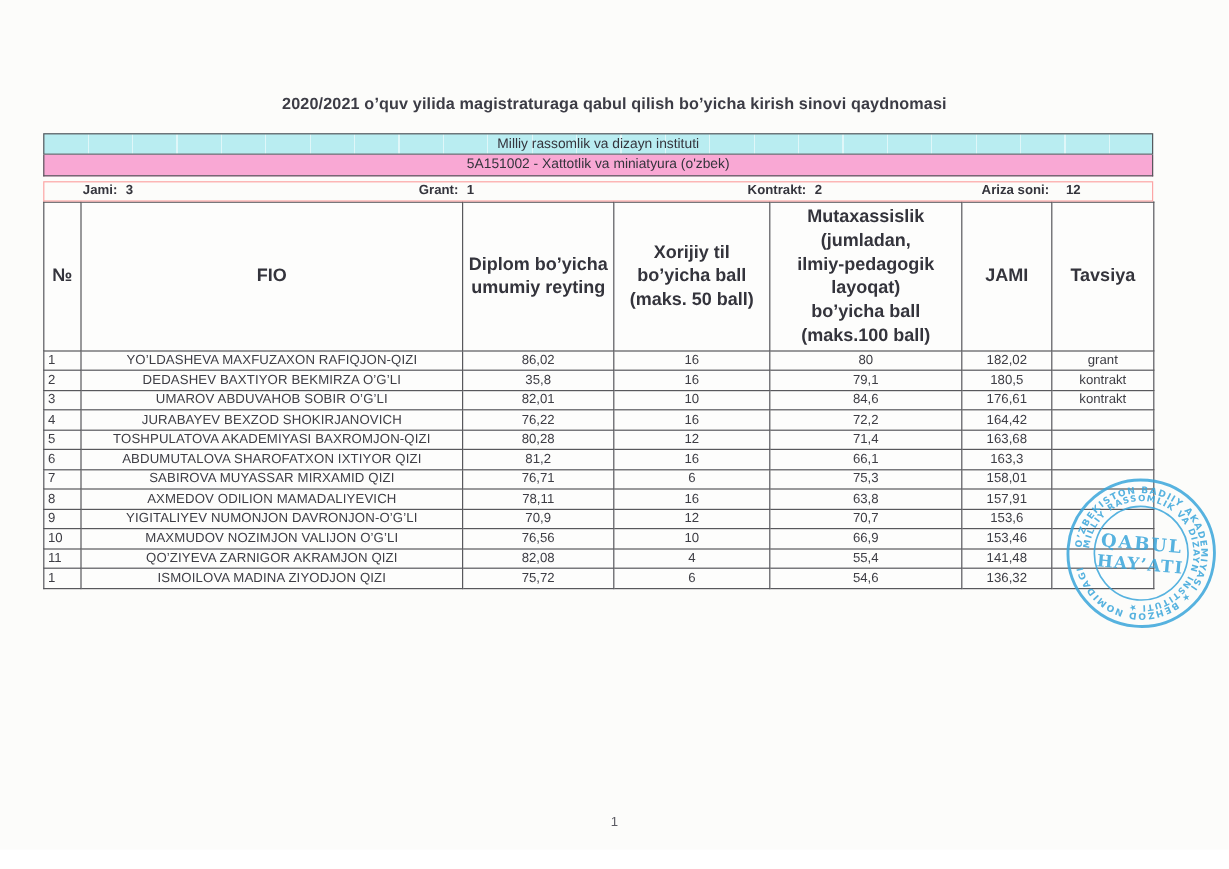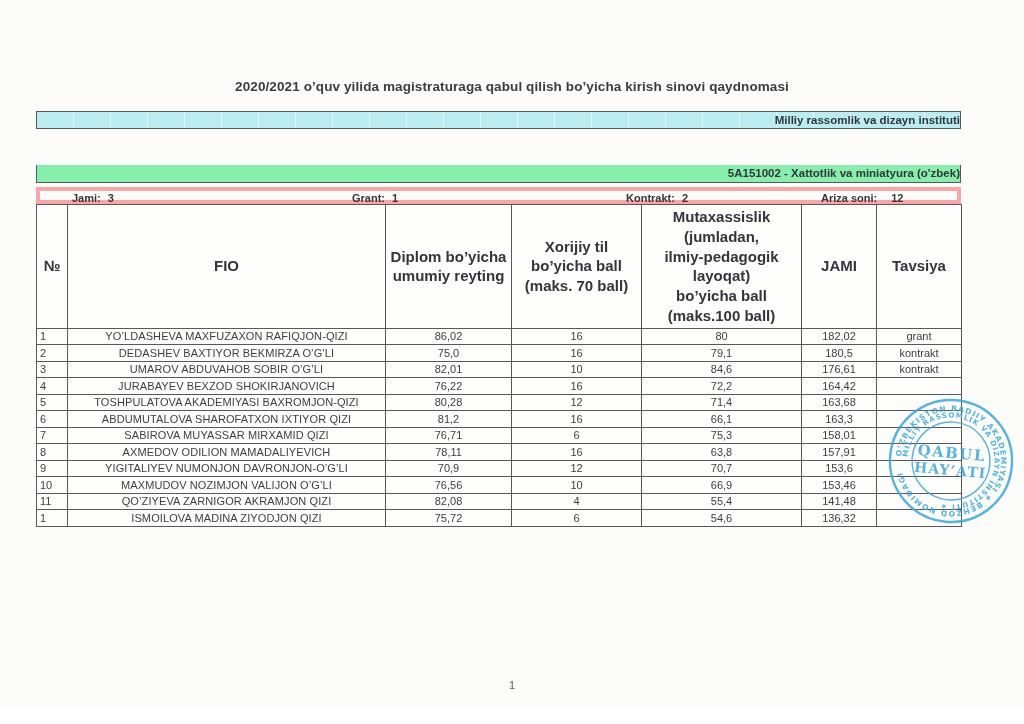--- a/index.html
+++ b/index.html
@@ -25,36 +25,36 @@
   }
   .tbl-wrap {
     position: absolute;
     left: 36px; top: 111px;
     width: 925px;
     color: #3d3d44;
   }
   .banner {
     height: 18px;
     border: 1px solid #58585c;
-    text-align: right;
+    text-align: center;
     font-size: 11.5px;
-    font-weight: bold;
+    font-weight: normal;
     line-height: 17px;
     color: #34343c;
   }
   .banner-cyan {
     background-color: #b9edf1;
     background-image: repeating-linear-gradient(90deg, transparent 0px, transparent 36px, rgba(255,255,255,0.55) 36px, rgba(255,255,255,0.55) 37px);
   }
-  .banner-white { border-top: none; background: #86efac; margin-top: 36px; }
+  .banner-white { border-top: none; background: #f9a8d4; }
   .tbl-gap { height: 4px; }
   .stats {
     position: relative;
     height: 17px;
-    border: 4px solid #fca5a5;
+    border: 1px solid #fca5a5;
     font-size: 11px;
     font-weight: bold;
     line-height: 15px;
     color: #34343c;
   }
   .stat { position: absolute; top: 0; white-space: nowrap; }
   .stat .val { margin-left: 7px; }
   .stat-jami    { left: 32px; }
   .stat-grant   { left: 312px; }
   .stat-kontrakt{ left: 586px; }
@@ -154,21 +154,21 @@
           <col style="width:75px">
           <col style="width:85px">
       </colgroup>
       <thead>
         <tr>
           <th>№</th>
           <th>FIO</th>
           <th>Diplom bo’yicha
 umumiy reyting</th>
           <th>Xorijiy til bo’yicha ball
-(maks. 70 ball)</th>
+(maks. 50 ball)</th>
           <th>Mutaxassislik (jumladan,
 ilmiy-pedagogik layoqat)
 bo’yicha ball
 (maks.100 ball)</th>
           <th>JAMI</th>
           <th>Tavsiya</th>
         </tr>
       </thead>
       <tbody>
     <tr>
@@ -177,21 +177,21 @@
       <td class="c-n">86,02</td>
       <td class="c-n">16</td>
       <td class="c-n">80</td>
       <td class="c-n">182,02</td>
       <td class="c-n">grant</td>
     </tr>
 
     <tr>
       <td class="c-num">2</td>
       <td class="c-fio">DEDASHEV BAXTIYOR BEKMIRZA O’G’LI</td>
-      <td class="c-n">75,0</td>
+      <td class="c-n">35,8</td>
       <td class="c-n">16</td>
       <td class="c-n">79,1</td>
       <td class="c-n">180,5</td>
       <td class="c-n">kontrakt</td>
     </tr>
 
     <tr>
       <td class="c-num">3</td>
       <td class="c-fio">UMAROV ABDUVAHOB SOBIR O’G’LI</td>
       <td class="c-n">82,01</td>

